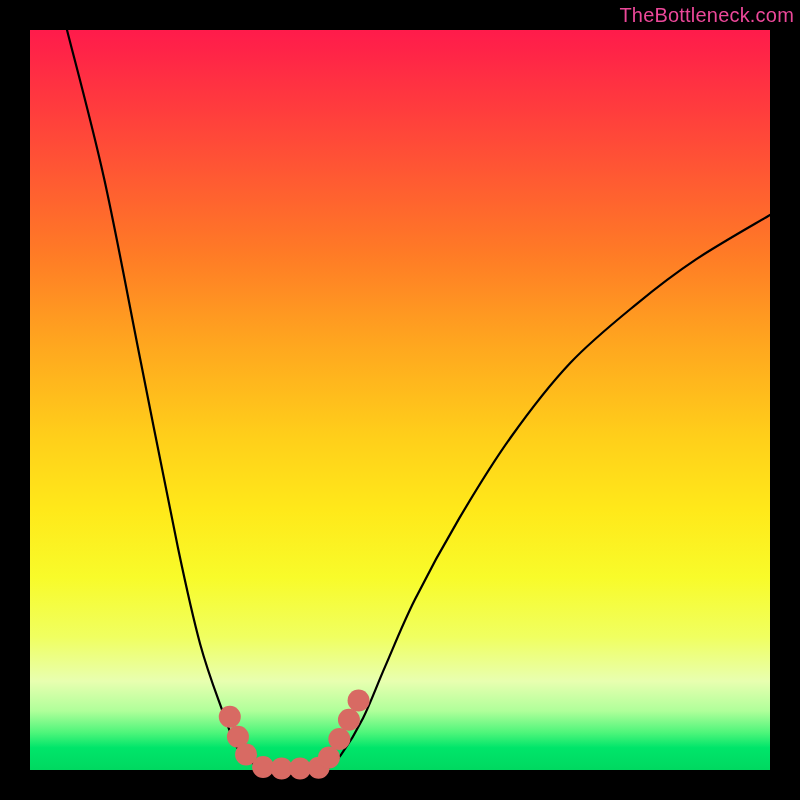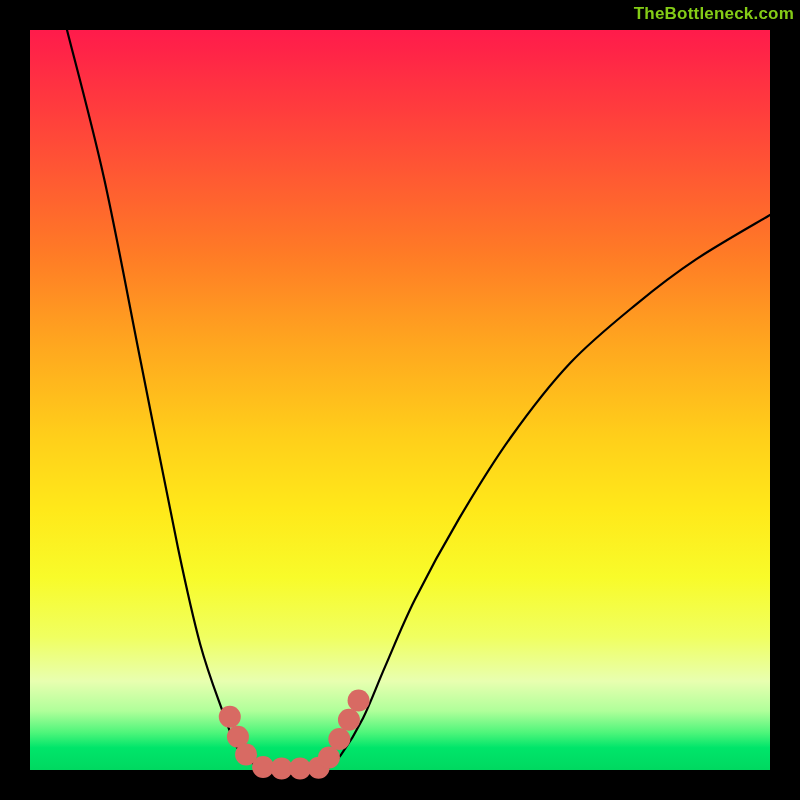--- a/index.html
+++ b/index.html
@@ -41,23 +41,23 @@
       #b0ff9a 92%,
       #4cf57a 95%,
       #00e56a 97%,
       #00d860 100%
     );
   }
   .attribution {
     position: absolute;
     right: 6px;
     top: 4px;
-    font-size: 17px;
-    font-weight: 700;
-    color: #84cc16;
+    font-size: 20px;
+    font-weight: 400;
+    color: #ec4899;
     letter-spacing: 0.2px;
     user-select: none;
   }
   svg.curve {
     position: absolute;
     left: 0;
     top: 0;
     width: 740px;
     height: 740px;
     overflow: visible;

